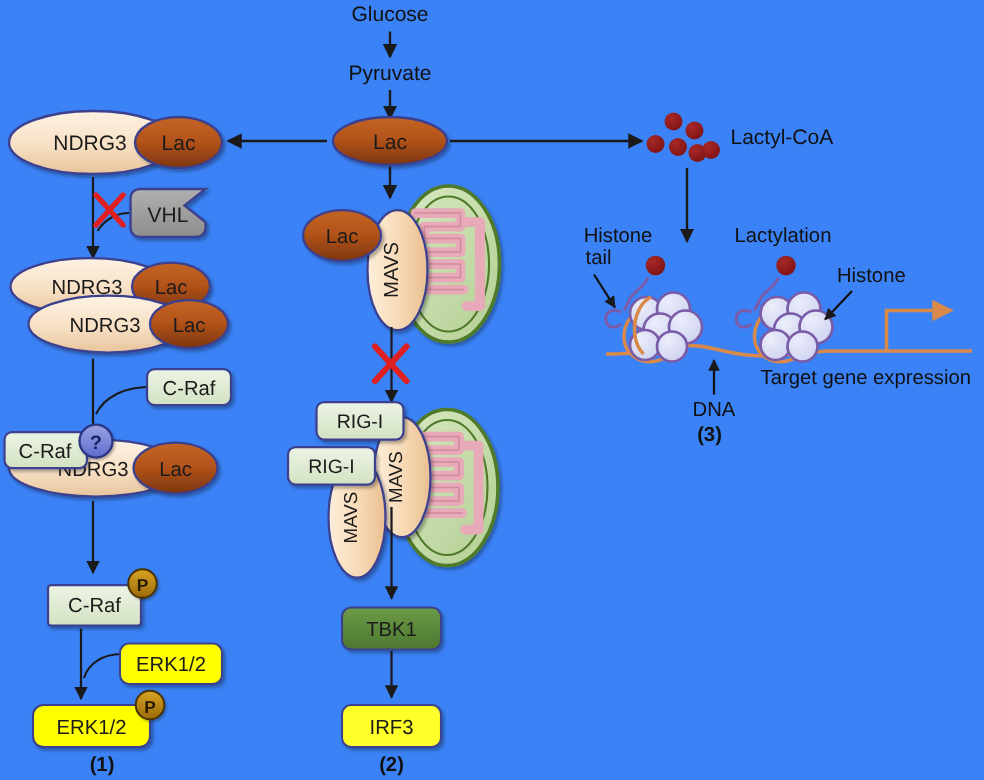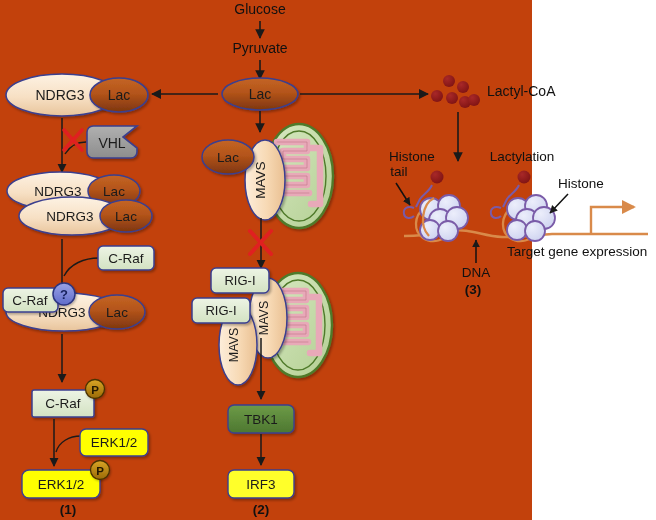--- a/index.html
+++ b/index.html
@@ -1,18 +1,18 @@
 <!DOCTYPE html>
 <html><head>
 <meta charset="utf-8">
 <style>
   html,body{margin:0;padding:0;background:#ffffff;}
   body{width:656px;height:520px;overflow:hidden;
        font-family:"Liberation Sans","DejaVu Sans",sans-serif;}
-  #stage{position:relative;width:532px;height:520px;background:#c2410c;}
+  #stage{position:relative;width:656px;height:520px;background:#3b82f6;}
   svg#diagram{position:absolute;left:0;top:0;width:656px;height:520px;}
   .lbl{font-family:"Liberation Sans","DejaVu Sans",sans-serif;}
 </style>
 </head>
 <body>
 
 <div id="stage">
 <svg id="diagram" viewBox="0 0 656 520" xmlns="http://www.w3.org/2000/svg">
   <defs>
     <marker id="ar" markerWidth="7" markerHeight="7" refX="5.4" refY="3" orient="auto">

